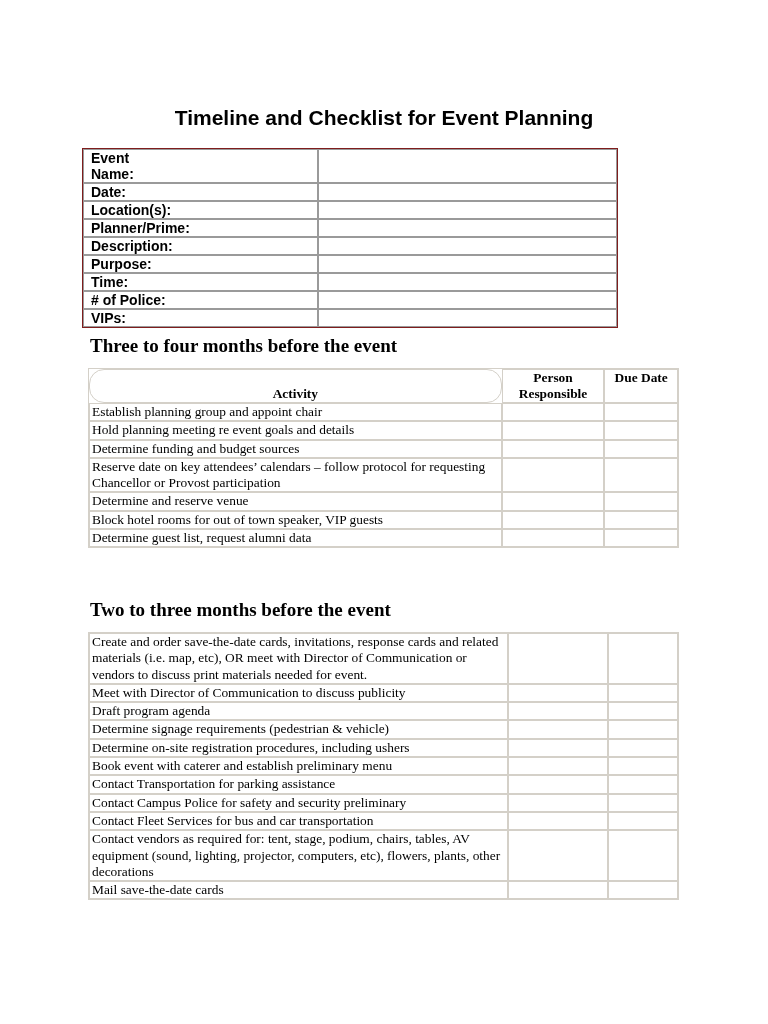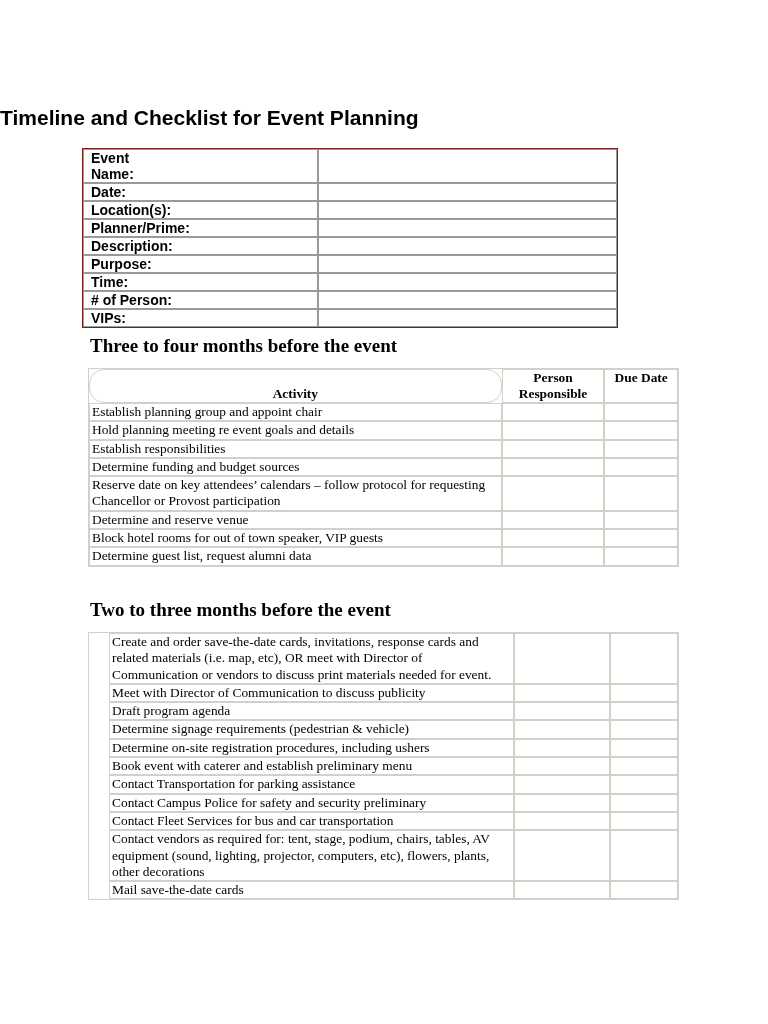--- a/index.html
+++ b/index.html
@@ -1,18 +1,18 @@
 <!DOCTYPE html>
 <html><head>
 <meta charset="utf-8">
 <style>
   html, body { margin: 0; padding: 0; background: #ffffff; }
   body { width: 768px; height: 1024px; position: relative; overflow: hidden; color: #000; }
   .title {
-    position: absolute; left: 0; width: 768px; top: 106px; text-align: left;
+    position: absolute; left: 0; width: 768px; top: 106px; text-align: center;
     font-family: "Liberation Sans", sans-serif; font-weight: bold; font-size: 21px; letter-spacing: 0px;
   }
   table { border-collapse: separate; border-spacing: 1px; position: absolute; }
   .info {
     left: 82px; top: 148px; width: 536px;
     border: 1px solid #7f1d1d; border-spacing: 0;
   }
   .info td {
     border: 1px solid #9a9a9a; padding: 0 0 0 7px; height: 15px; vertical-align: top;
     font-family: "Liberation Sans", sans-serif; font-weight: bold; font-size: 14px; line-height: 16px;
@@ -68,21 +68,21 @@
       </tr>
       <tr>
         <td class="label">Purpose:</td>
         <td></td>
       </tr>
       <tr>
         <td class="label">Time:</td>
         <td></td>
       </tr>
       <tr>
-        <td class="label"># of Person:</td>
+        <td class="label"># of Police:</td>
         <td></td>
       </tr>
       <tr>
         <td class="label">VIPs:</td>
         <td></td>
       </tr>
     </tbody>
 </table>
 
 <div class="section-head" style="top:335px;">Three to four months before the event</div>
@@ -96,25 +96,20 @@
     </tr>
   </thead>
   <tbody id="sec0-body">
       <tr>
         <td class="c-act">Establish planning group and appoint chair</td>
         <td class="c-person blank"></td>
         <td class="c-due blank"></td>
       </tr>
       <tr>
         <td class="c-act">Hold planning meeting re event goals and details</td>
-        <td class="c-person blank"></td>
-        <td class="c-due blank"></td>
-      </tr>
-      <tr>
-        <td class="c-act">Establish responsibilities</td>
         <td class="c-person blank"></td>
         <td class="c-due blank"></td>
       </tr>
       <tr>
         <td class="c-act">Determine funding and budget sources</td>
         <td class="c-person blank"></td>
         <td class="c-due blank"></td>
       </tr>
       <tr>
         <td class="c-act">Reserve date on key attendees’ calendars – follow protocol for requesting Chancellor or Provost participation</td>
@@ -134,21 +129,21 @@
       <tr>
         <td class="c-act">Determine guest list, request alumni data</td>
         <td class="c-person blank"></td>
         <td class="c-due blank"></td>
       </tr>
     </tbody>
 </table>
 
 <div class="section-head" style="top:599px;">Two to three months before the event</div>
 
-<table class="act" style="top:632px;padding-left:20px;">
+<table class="act" style="top:632px;">
   <tbody id="sec1-body">
       <tr>
         <td class="c-act">Create and order save-the-date cards, invitations, response cards and related materials (i.e. map, etc), OR meet with Director of Communication or vendors to discuss print materials needed for event.</td>
         <td class="c-person blank"></td>
         <td class="c-due blank"></td>
       </tr>
       <tr>
         <td class="c-act">Meet with Director of Communication to discuss publicity</td>
         <td class="c-person blank"></td>
         <td class="c-due blank"></td>

